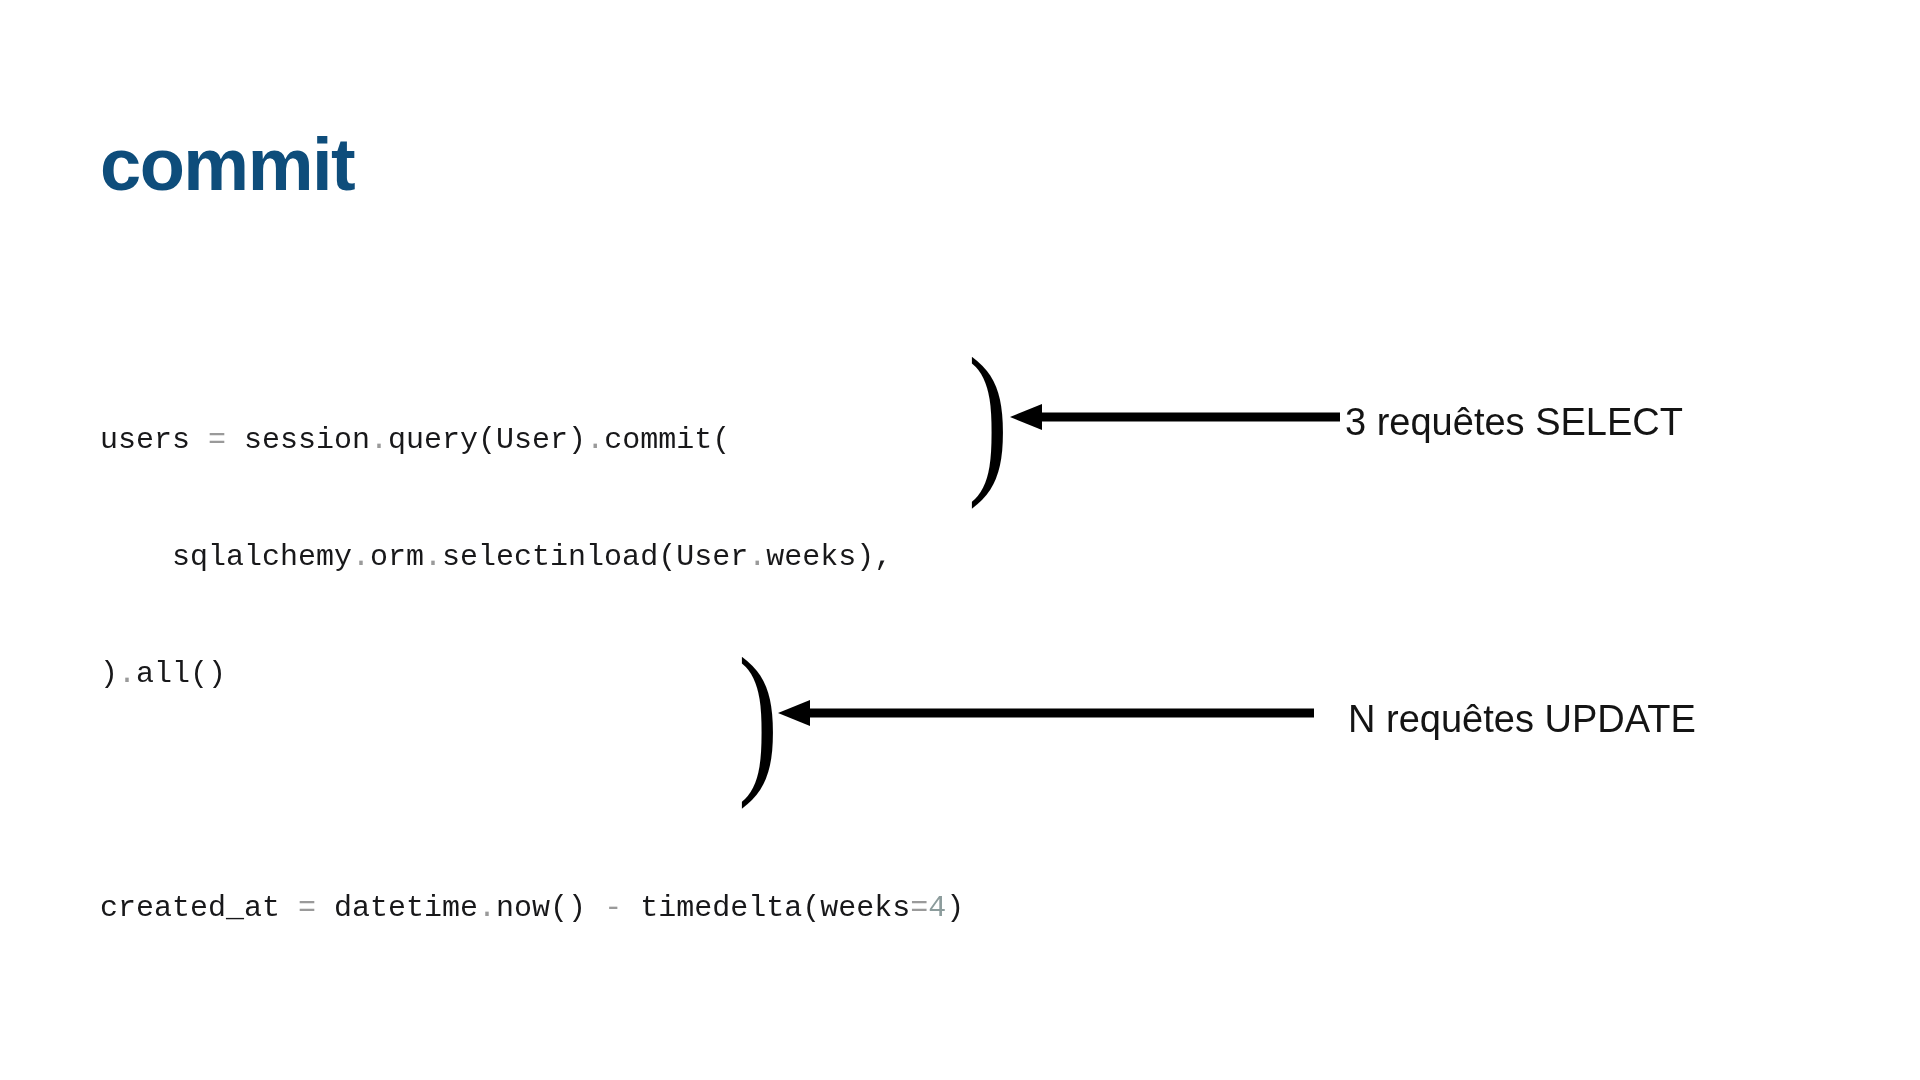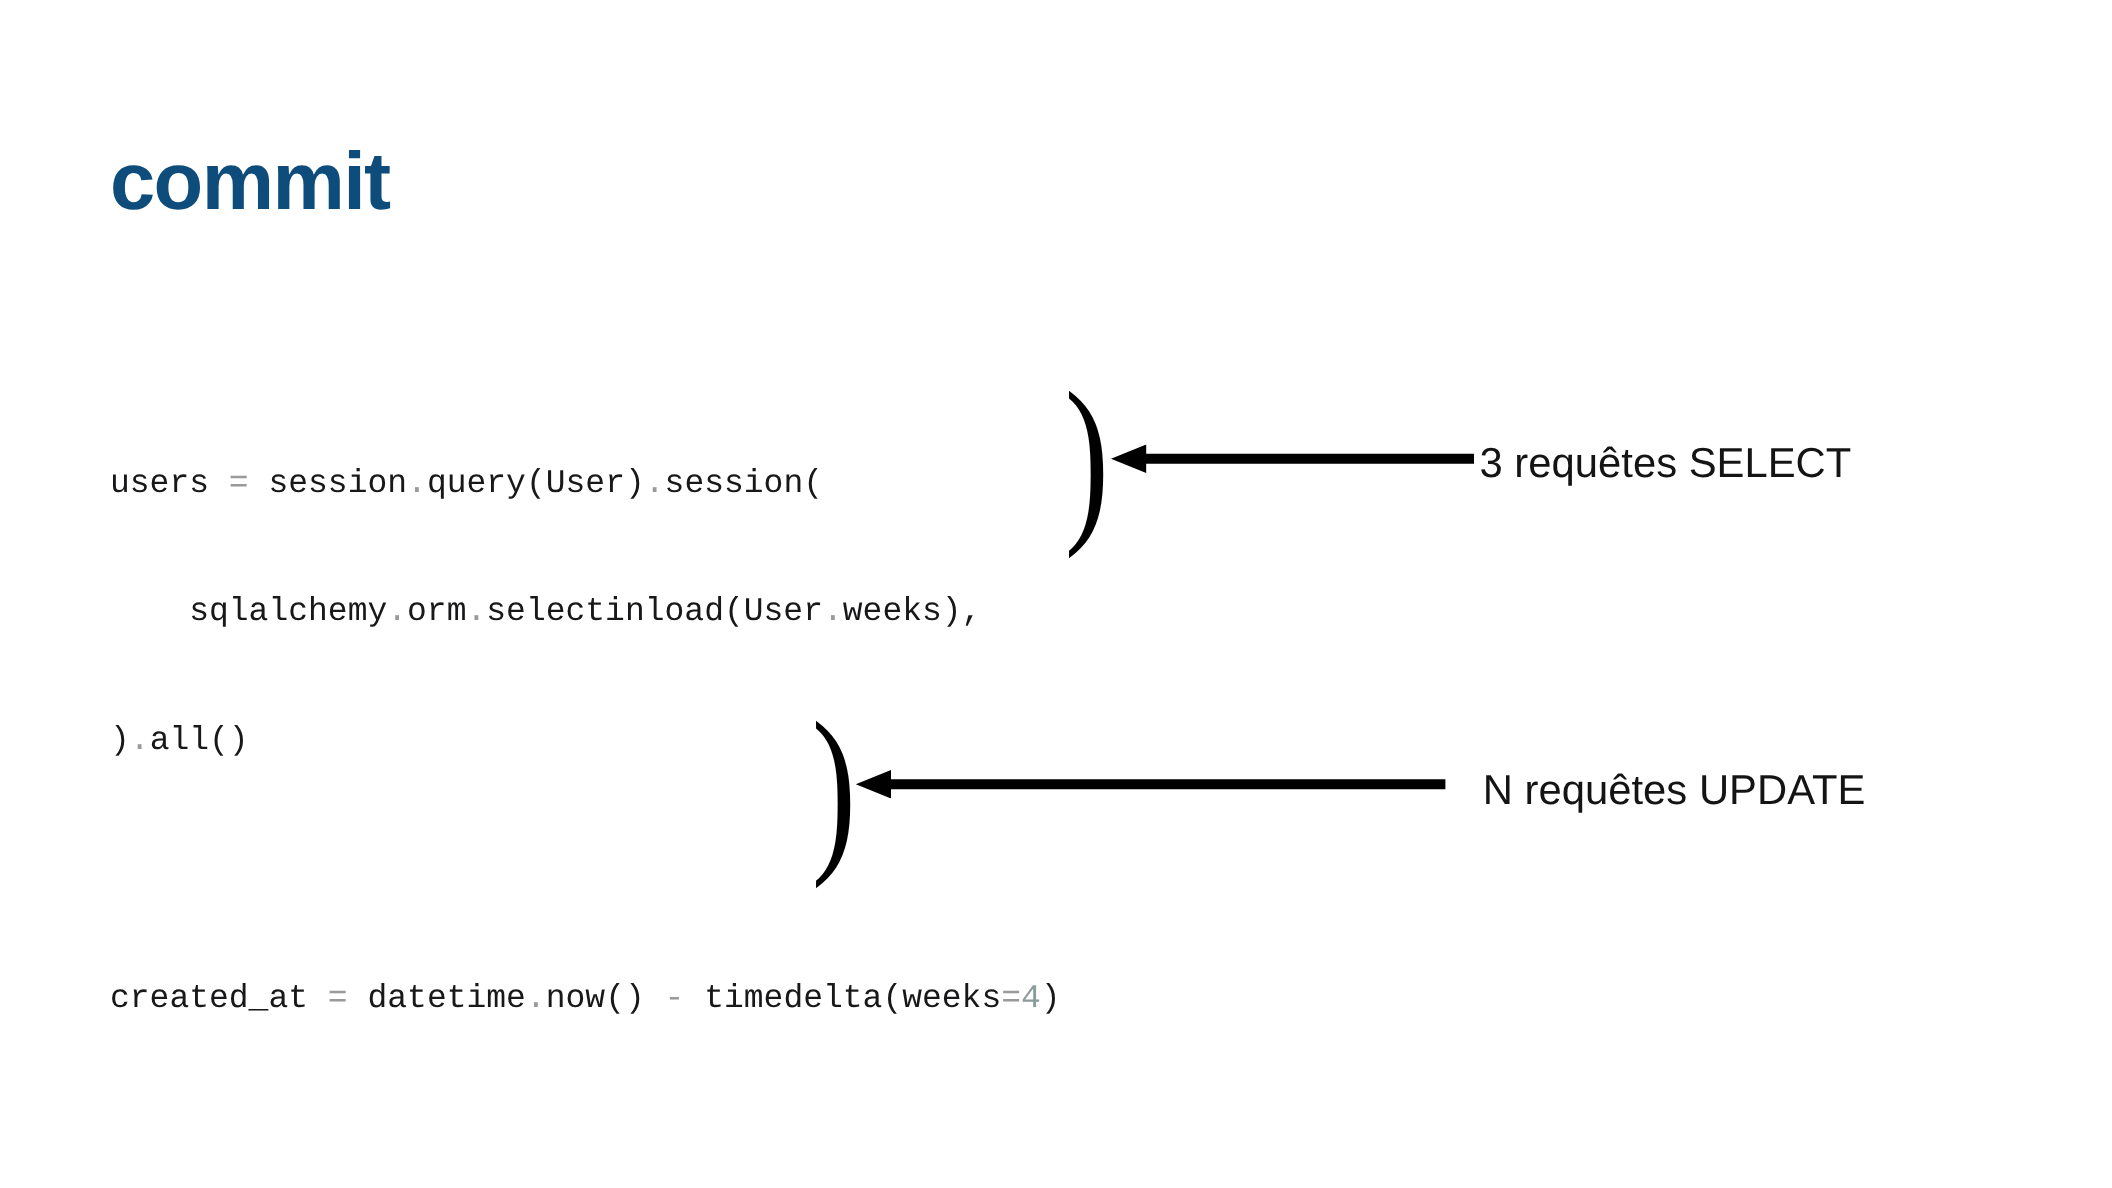--- a/index.html
+++ b/index.html
@@ -115,21 +115,21 @@
     top: 700px;
   }
 </style>
 </head>
 <body>
 
 <div id="slide-root">
 
   <h1 id="slide-title">commit</h1>
 
-  <pre id="code-block">    <div class="code-line"><span class="tok-plain">users</span><span class="tok-plain"> </span><span class="tok-op">=</span><span class="tok-plain"> session</span><span class="tok-dot">.</span><span class="tok-plain">query(User)</span><span class="tok-dot">.</span><span class="tok-plain">session(</span></div>
+  <pre id="code-block">    <div class="code-line"><span class="tok-plain">users</span><span class="tok-plain"> </span><span class="tok-op">=</span><span class="tok-plain"> session</span><span class="tok-dot">.</span><span class="tok-plain">query(User)</span><span class="tok-dot">.</span><span class="tok-plain">commit(</span></div>
     <div class="code-line"><span class="tok-plain">    sqlalchemy</span><span class="tok-dot">.</span><span class="tok-plain">orm</span><span class="tok-dot">.</span><span class="tok-plain">selectinload(User</span><span class="tok-dot">.</span><span class="tok-plain">weeks),</span></div>
     <div class="code-line"><span class="tok-plain">)</span><span class="tok-dot">.</span><span class="tok-plain">all()</span></div>
     <div class="code-line blank"> </div>
     <div class="code-line"><span class="tok-plain">created_at</span><span class="tok-plain"> </span><span class="tok-op">=</span><span class="tok-plain"> datetime</span><span class="tok-dot">.</span><span class="tok-plain">now()</span><span class="tok-plain"> </span><span class="tok-op">-</span><span class="tok-plain"> timedelta(weeks</span><span class="tok-op">=</span><span class="tok-num">4</span><span class="tok-plain">)</span></div>
     
     
     
     
     
     

